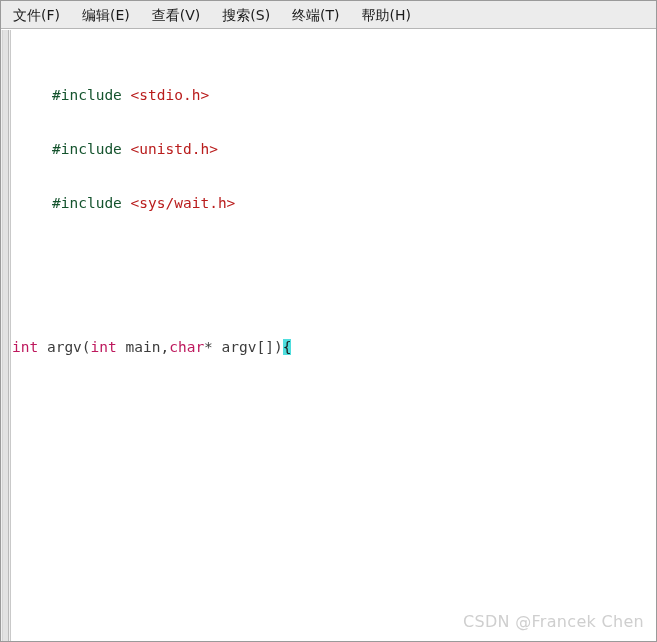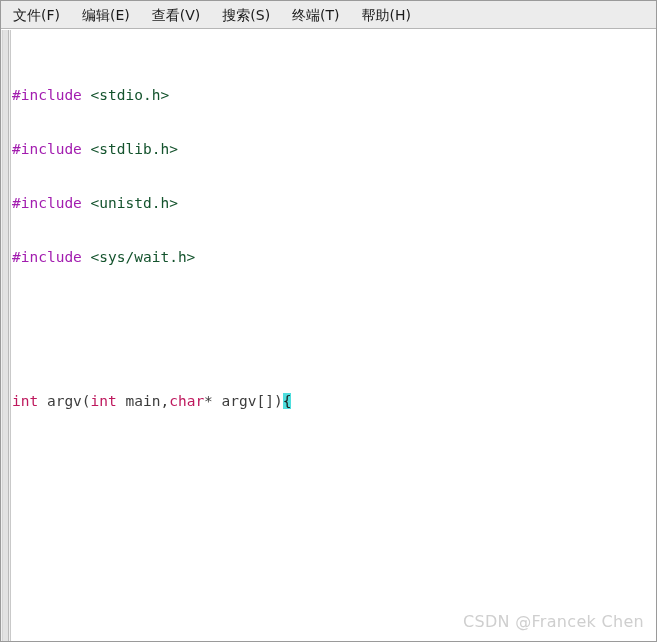--- a/index.html
+++ b/index.html
@@ -90,22 +90,22 @@
     font-family: "DejaVu Sans Mono", monospace;
     font-size: 14.5px;
     line-height: 18px;
     color: #3c3c3c;
     white-space: pre;
     letter-spacing: 0px;
   }
   .ln { height: 18px; white-space: pre; }
 
   
-  .t-pp    { color: #a21caf; }           
-  .t-hdr   { color: #14532d; }           
+  .t-pp    { color: #14532d; padding-left: 40px; }           
+  .t-hdr   { color: #b91c1c; }           
   .t-type  { color: #be185d; }  
   .t-plain { color: #3c3c3c; }
   .hl      { background: #4fdede; color: #1b1b1b; }
 
   
   .watermark {
     position: absolute;
     right: 12px;
     bottom: 10px;
     font-family: "DejaVu Sans", "Liberation Sans", sans-serif;
@@ -132,21 +132,20 @@
 
   <div class="editor">
 
     <div class="scrollbar">
       <div class="scrollbar-thumb"></div>
     </div>
 
     <div class="code">
 
       <div class="ln"><span class="t-pp">#include </span><span class="t-hdr">&lt;stdio.h&gt;</span></div>
-      <div class="ln"><span class="t-pp">#include </span><span class="t-hdr">&lt;stdlib.h&gt;</span></div>
       <div class="ln"><span class="t-pp">#include </span><span class="t-hdr">&lt;unistd.h&gt;</span></div>
       <div class="ln"><span class="t-pp">#include </span><span class="t-hdr">&lt;sys/wait.h&gt;</span></div>
 
       <div class="ln">&nbsp;</div>
 
       <div class="ln"><span class="t-type">int</span><span class="t-plain"> argv(</span><span class="t-type">int</span><span class="t-plain"> main,</span><span class="t-type">char</span><span class="t-plain">* argv[])</span><span class="hl">{</span></div>
 
 
       <div class="ln">&nbsp;</div>
 

